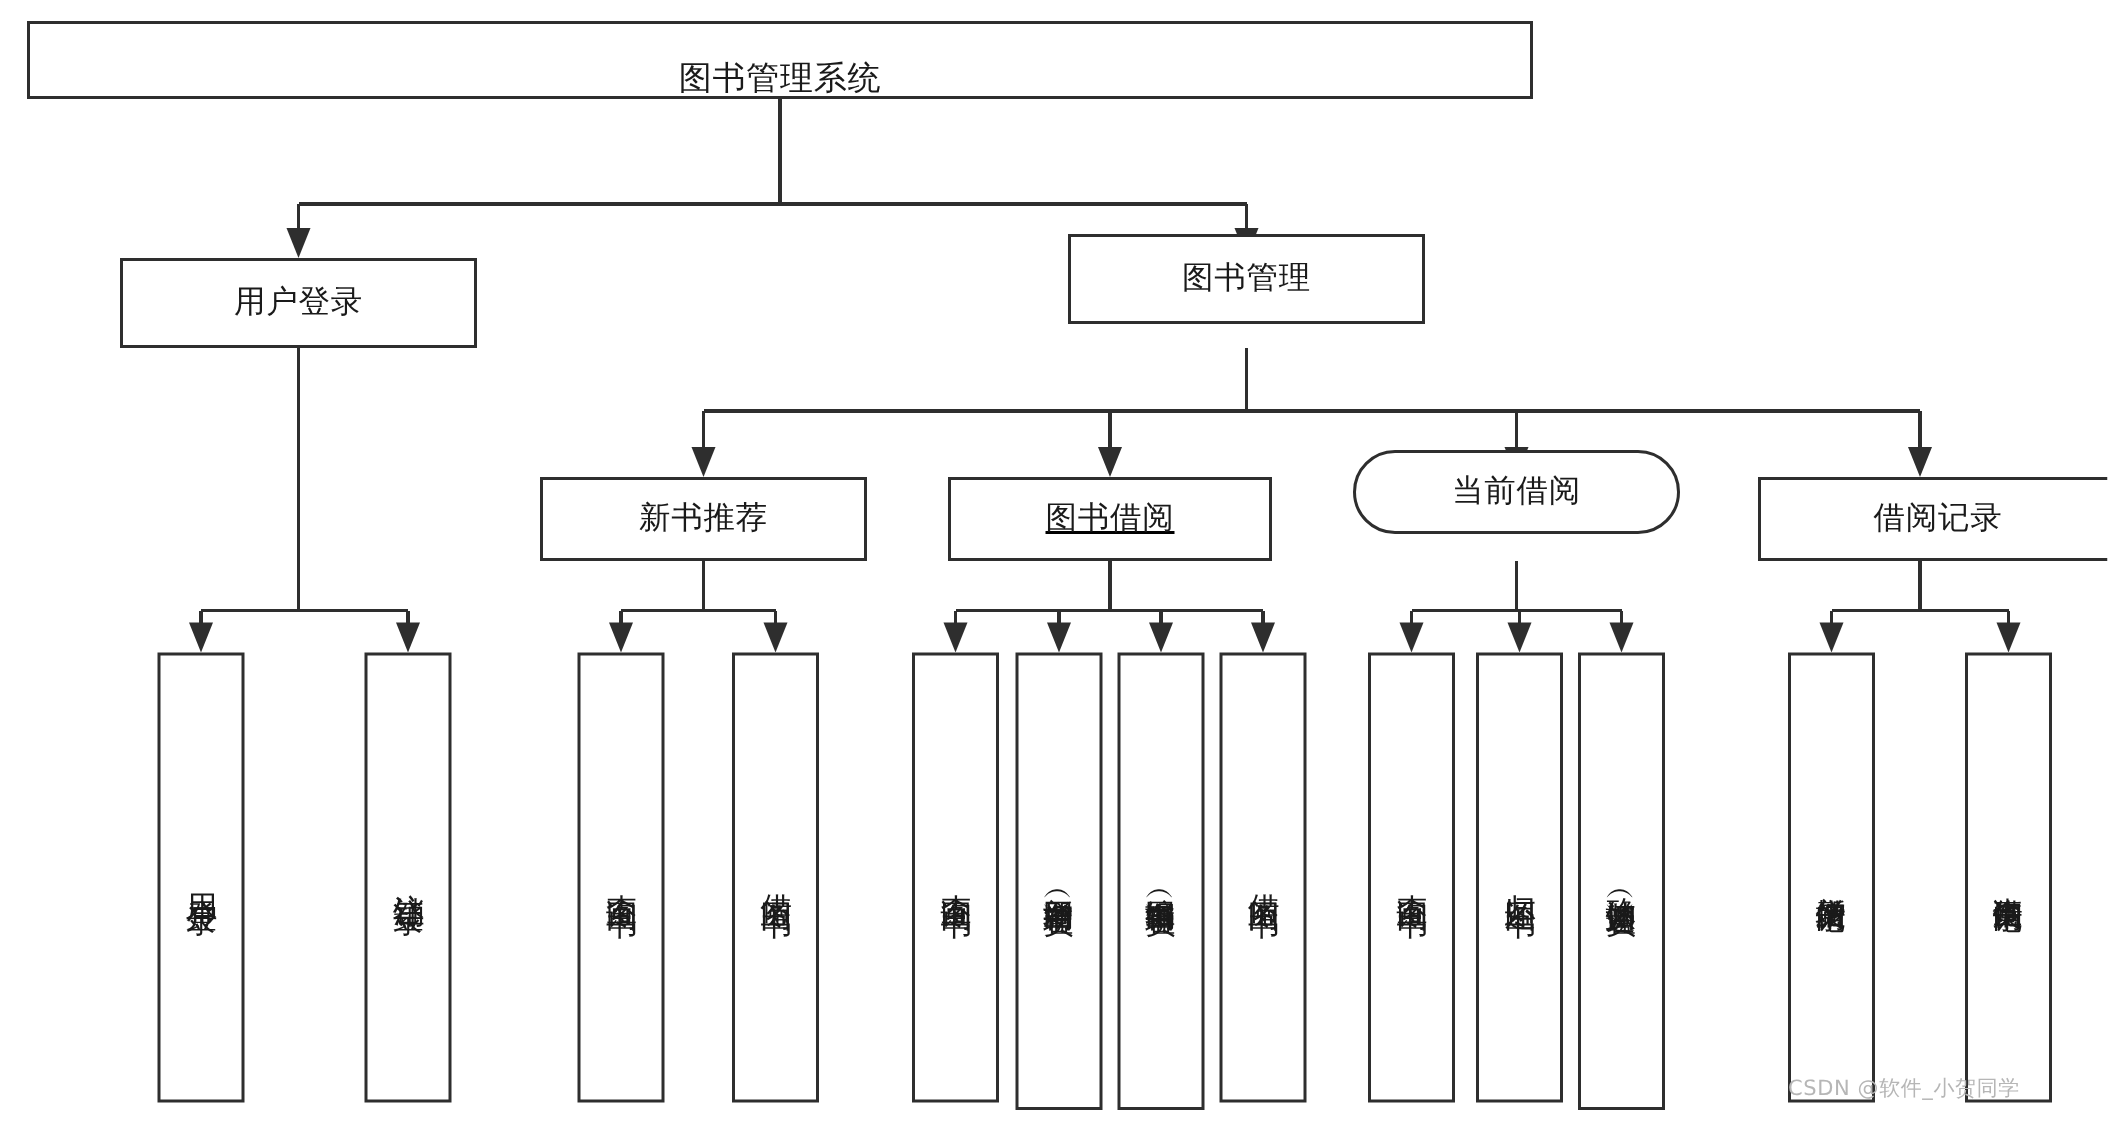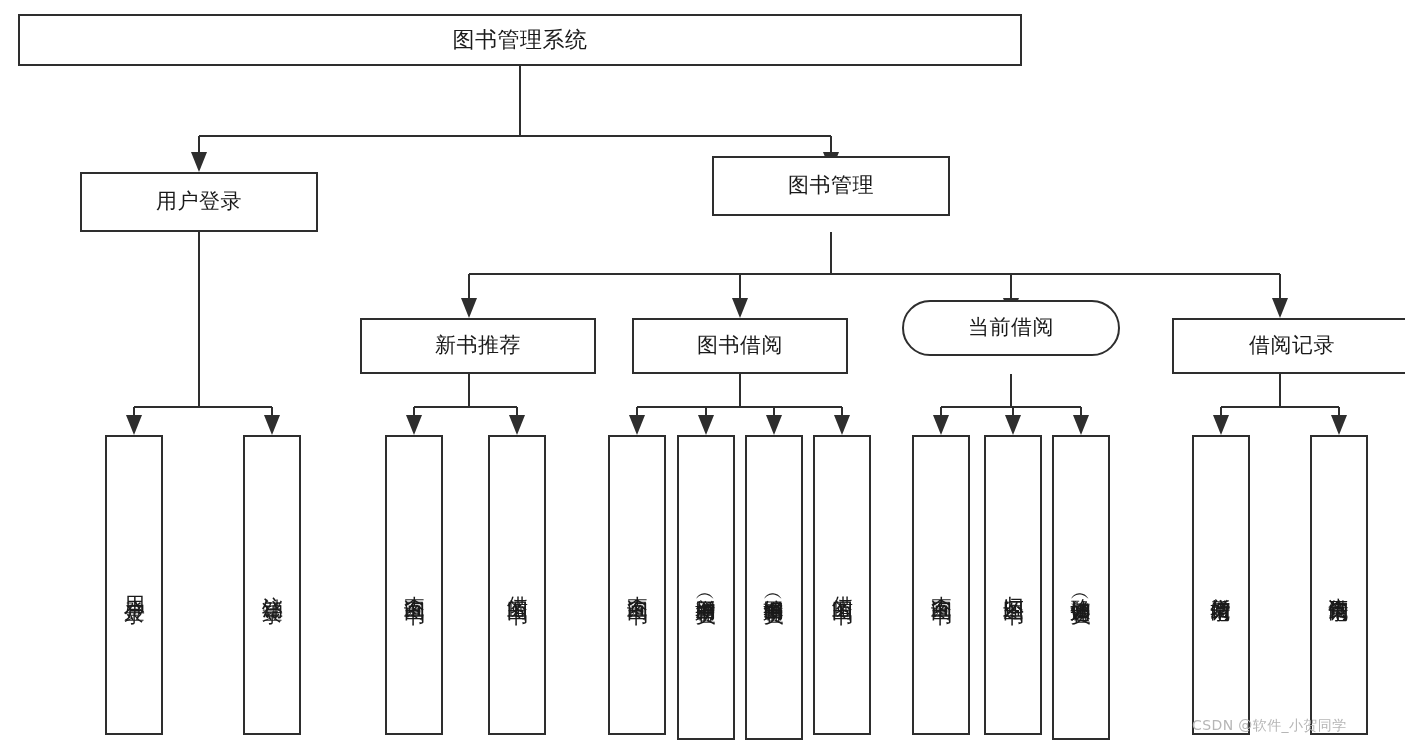--- a/index.html
+++ b/index.html
@@ -128,33 +128,33 @@
       <polygon points="1073,415 1089,415 1081,435" fill="#2e2e2e"></polygon>
       <line x1="1280" y1="374" x2="1280" y2="407" stroke="#2e2e2e" stroke-width="2.5" shape-rendering="crispEdges"></line>
       <line x1="1221" y1="407" x2="1339" y2="407" stroke="#2e2e2e" stroke-width="2.5" shape-rendering="crispEdges"></line>
       <line x1="1221" y1="407" x2="1221" y2="417" stroke="#2e2e2e" stroke-width="2.5" shape-rendering="crispEdges"></line>
       <polygon points="1213,415 1229,415 1221,435" fill="#2e2e2e"></polygon>
       <line x1="1339" y1="407" x2="1339" y2="417" stroke="#2e2e2e" stroke-width="2.5" shape-rendering="crispEdges"></line>
       <polygon points="1331,415 1347,415 1339,435" fill="#2e2e2e"></polygon>
     </svg>
 
   <div id="node-layer">
-      <div class="node-box horizontal root" style="left: 18px; top: 14px; width: 1004px; height: 52px;">
+      <div class="node-box horizontal root" style="left: 18px; top: 14px; width: 1004px; height: 52px; align-items: flex-end;">
         <span class="node-label">图书管理系统</span>
       </div>
       <div class="node-box horizontal" style="left: 80px; top: 172px; width: 238px; height: 60px;">
         <span class="node-label">用户登录</span>
       </div>
       <div class="node-box horizontal" style="left: 712px; top: 156px; width: 238px; height: 60px;">
         <span class="node-label">图书管理</span>
       </div>
-      <div class="node-box horizontal" style="left: 360px; top: 318px; width: 236px; height: 56px;">
+      <div class="node-box horizontal" style="left: 360px; top: 318px; width: 218px; height: 56px;">
         <span class="node-label">新书推荐</span>
       </div>
-      <div class="node-box horizontal" style="left: 632px; top: 318px; width: 216px; height: 56px;">
+      <div class="node-box horizontal" style="left: 632px; top: 318px; width: 216px; height: 56px; text-decoration: underline;">
         <span class="node-label">图书借阅</span>
       </div>
       <div class="node-box horizontal" style="left: 902px; top: 300px; width: 218px; height: 56px; border-radius: 28px;">
         <span class="node-label">当前借阅</span>
       </div>
       <div class="node-box horizontal" style="left: 1172px; top: 318px; width: 240px; height: 56px;">
         <span class="node-label">借阅记录</span>
       </div>
       <div class="node-box vertical" style="left: 105px; top: 435px; width: 58px; height: 300px;">
         <span class="node-label">用户登录</span>

